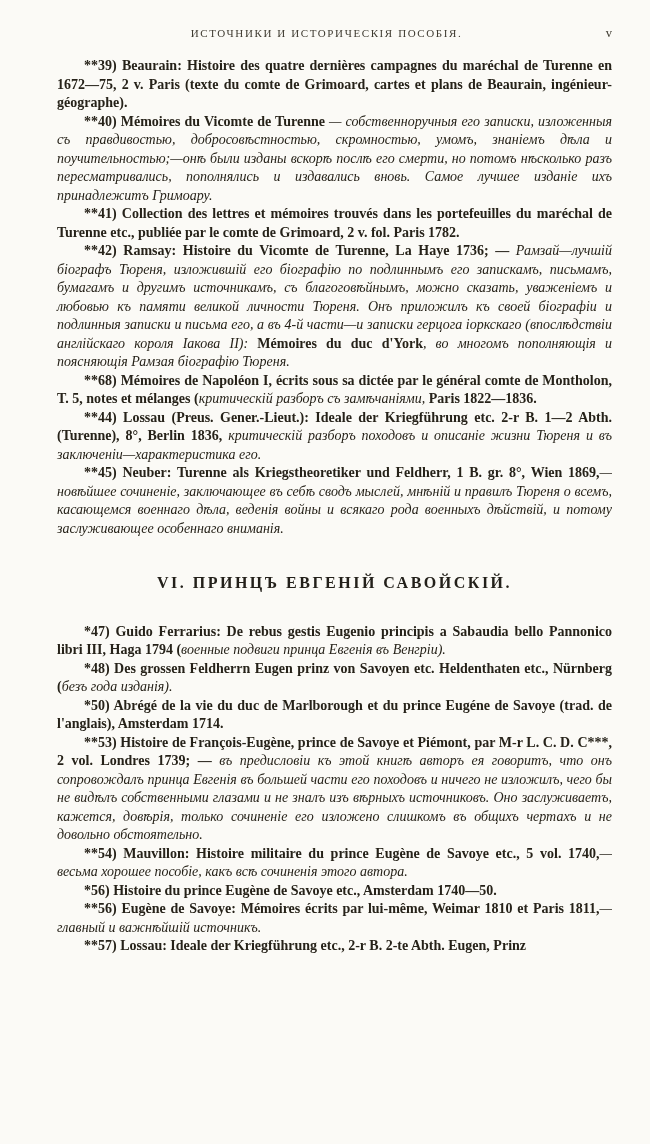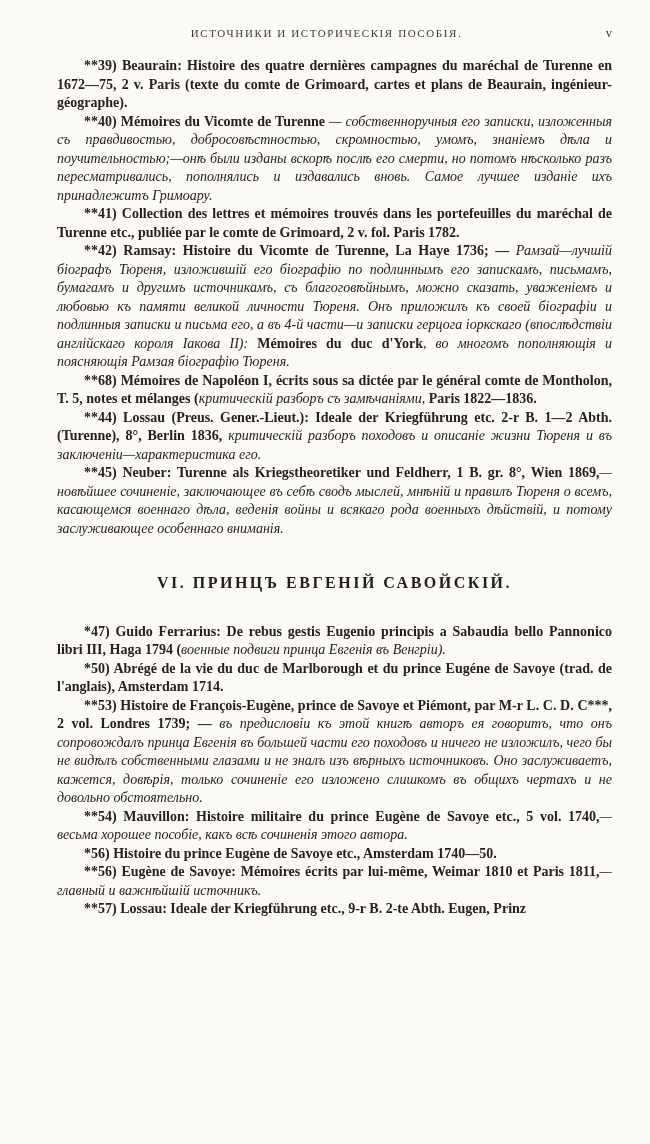--- a/index.html
+++ b/index.html
@@ -78,20 +78,21 @@
   <main class="content" id="content">
       <p class="entry"><span class="latin">**39) Beaurain: Histoire des quatre dernières campagnes du maréchal de Turenne en 1672—75, 2 v. Paris (texte du comte de Grimoard, cartes et plans de Beaurain, ingénieur-géographe).</span></p>
       <p class="entry"><span class="latin">**40) Mémoires du Vicomte de Turenne</span><span class="cyr"> — собственноручныя его записки, изложенныя съ правдивостью, добросовѣстностью, скромностью, умомъ, знаніемъ дѣла и поучительностью;—онѣ были изданы вскорѣ послѣ его смерти, но потомъ нѣсколько разъ пересматривались, пополнялись и издавались вновь. Самое лучшее изданіе ихъ принадлежитъ Гримоару.</span></p>
       <p class="entry"><span class="latin">**41) Collection des lettres et mémoires trouvés dans les portefeuilles du maréchal de Turenne etc., publiée par le comte de Grimoard, 2 v. fol. Paris 1782.</span></p>
       <p class="entry"><span class="latin">**42) Ramsay: Histoire du Vicomte de Turenne, La Haye 1736; — </span><span class="cyr">Рамзай—лучшій біографъ Тюреня, изложившій его біографію по подлиннымъ его запискамъ, письмамъ, бумагамъ и другимъ источникамъ, съ благоговѣйнымъ, можно сказать, уваженіемъ и любовью къ памяти великой личности Тюреня. Онъ приложилъ къ своей біографіи и подлинныя записки и письма его, а въ 4-й части—и записки герцога іоркскаго (впослѣдствіи англійскаго короля Іакова II): </span><span class="latin">Mémoires du duc d'York</span><span class="cyr">, во многомъ пополняющія и поясняющія Рамзая біографію Тюреня.</span></p>
       <p class="entry"><span class="latin">**68) Mémoires de Napoléon I, écrits sous sa dictée par le général comte de Montholon, T. 5, notes et mélanges (</span><span class="cyr">критическій разборъ съ замѣчаніями, </span><span class="latin">Paris 1822—1836.</span></p>
       <p class="entry"><span class="latin">**44) Lossau (Preus. Gener.-Lieut.): Ideale der Kriegführung etc. 2-r B. 1—2 Abth. (Turenne), 8°, Berlin 1836, </span><span class="cyr">критическій разборъ походовъ и описаніе жизни Тюреня и въ заключеніи—характеристика его.</span></p>
       <p class="entry"><span class="latin">**45) Neuber: Turenne als Kriegstheoretiker und Feldherr, 1 B. gr. 8°, Wien 1869,</span><span class="cyr">—новѣйшее сочиненіе, заключающее въ себѣ сводъ мыслей, мнѣній и правилъ Тюреня о всемъ, касающемся военнаго дѣла, веденія войны и всякаго рода военныхъ дѣйствій, и потому заслуживающее особеннаго вниманія.</span></p>
       <h2 class="section-heading">VI. ПРИНЦЪ ЕВГЕНІЙ САВОЙСКІЙ.</h2>
       <p class="entry"><span class="latin">*47) Guido Ferrarius: De rebus gestis Eugenio principis a Sabaudia bello Pannonico libri III, Haga 1794 (</span><span class="cyr">военные подвиги принца Евгенія въ Венгріи).</span></p>
+      <p class="entry"><span class="latin">*48) Des grossen Feldherrn Eugen prinz von Savoyen etc. Heldenthaten etc., Nürnberg (</span><span class="cyr">безъ года изданія).</span></p>
       <p class="entry"><span class="latin">*50) Abrégé de la vie du duc de Marlborough et du prince Eugéne de Savoye (trad. de l'anglais), Amsterdam 1714.</span></p>
       <p class="entry"><span class="latin">**53) Histoire de François-Eugène, prince de Savoye et Piémont, par M-r L. C. D. C***, 2 vol. Londres 1739; — </span><span class="cyr">въ предисловіи къ этой книгѣ авторъ ея говоритъ, что онъ сопровождалъ принца Евгенія въ большей части его походовъ и ничего не изложилъ, чего бы не видѣлъ собственными глазами и не зналъ изъ вѣрныхъ источниковъ. Оно заслуживаетъ, кажется, довѣрія, только сочиненіе его изложено слишкомъ въ общихъ чертахъ и не довольно обстоятельно.</span></p>
       <p class="entry"><span class="latin">**54) Mauvillon: Histoire militaire du prince Eugène de Savoye etc., 5 vol. 1740,</span><span class="cyr">—весьма хорошее пособіе, какъ всѣ сочиненія этого автора.</span></p>
       <p class="entry"><span class="latin">*56) Histoire du prince Eugène de Savoye etc., Amsterdam 1740—50.</span></p>
       <p class="entry"><span class="latin">**56) Eugène de Savoye: Mémoires écrits par lui-même, Weimar 1810 et Paris 1811,</span><span class="cyr">—главный и важнѣйшій источникъ.</span></p>
-      <p class="entry"><span class="latin">**57) Lossau: Ideale der Kriegführung etc., 9-r B. 2-te Abth. Eugen, Prinz</span></p>
+      <p class="entry"><span class="latin">**57) Lossau: Ideale der Kriegführung etc., 2-r B. 2-te Abth. Eugen, Prinz</span></p>
     </main>
 </div>
 
 </body></html>

